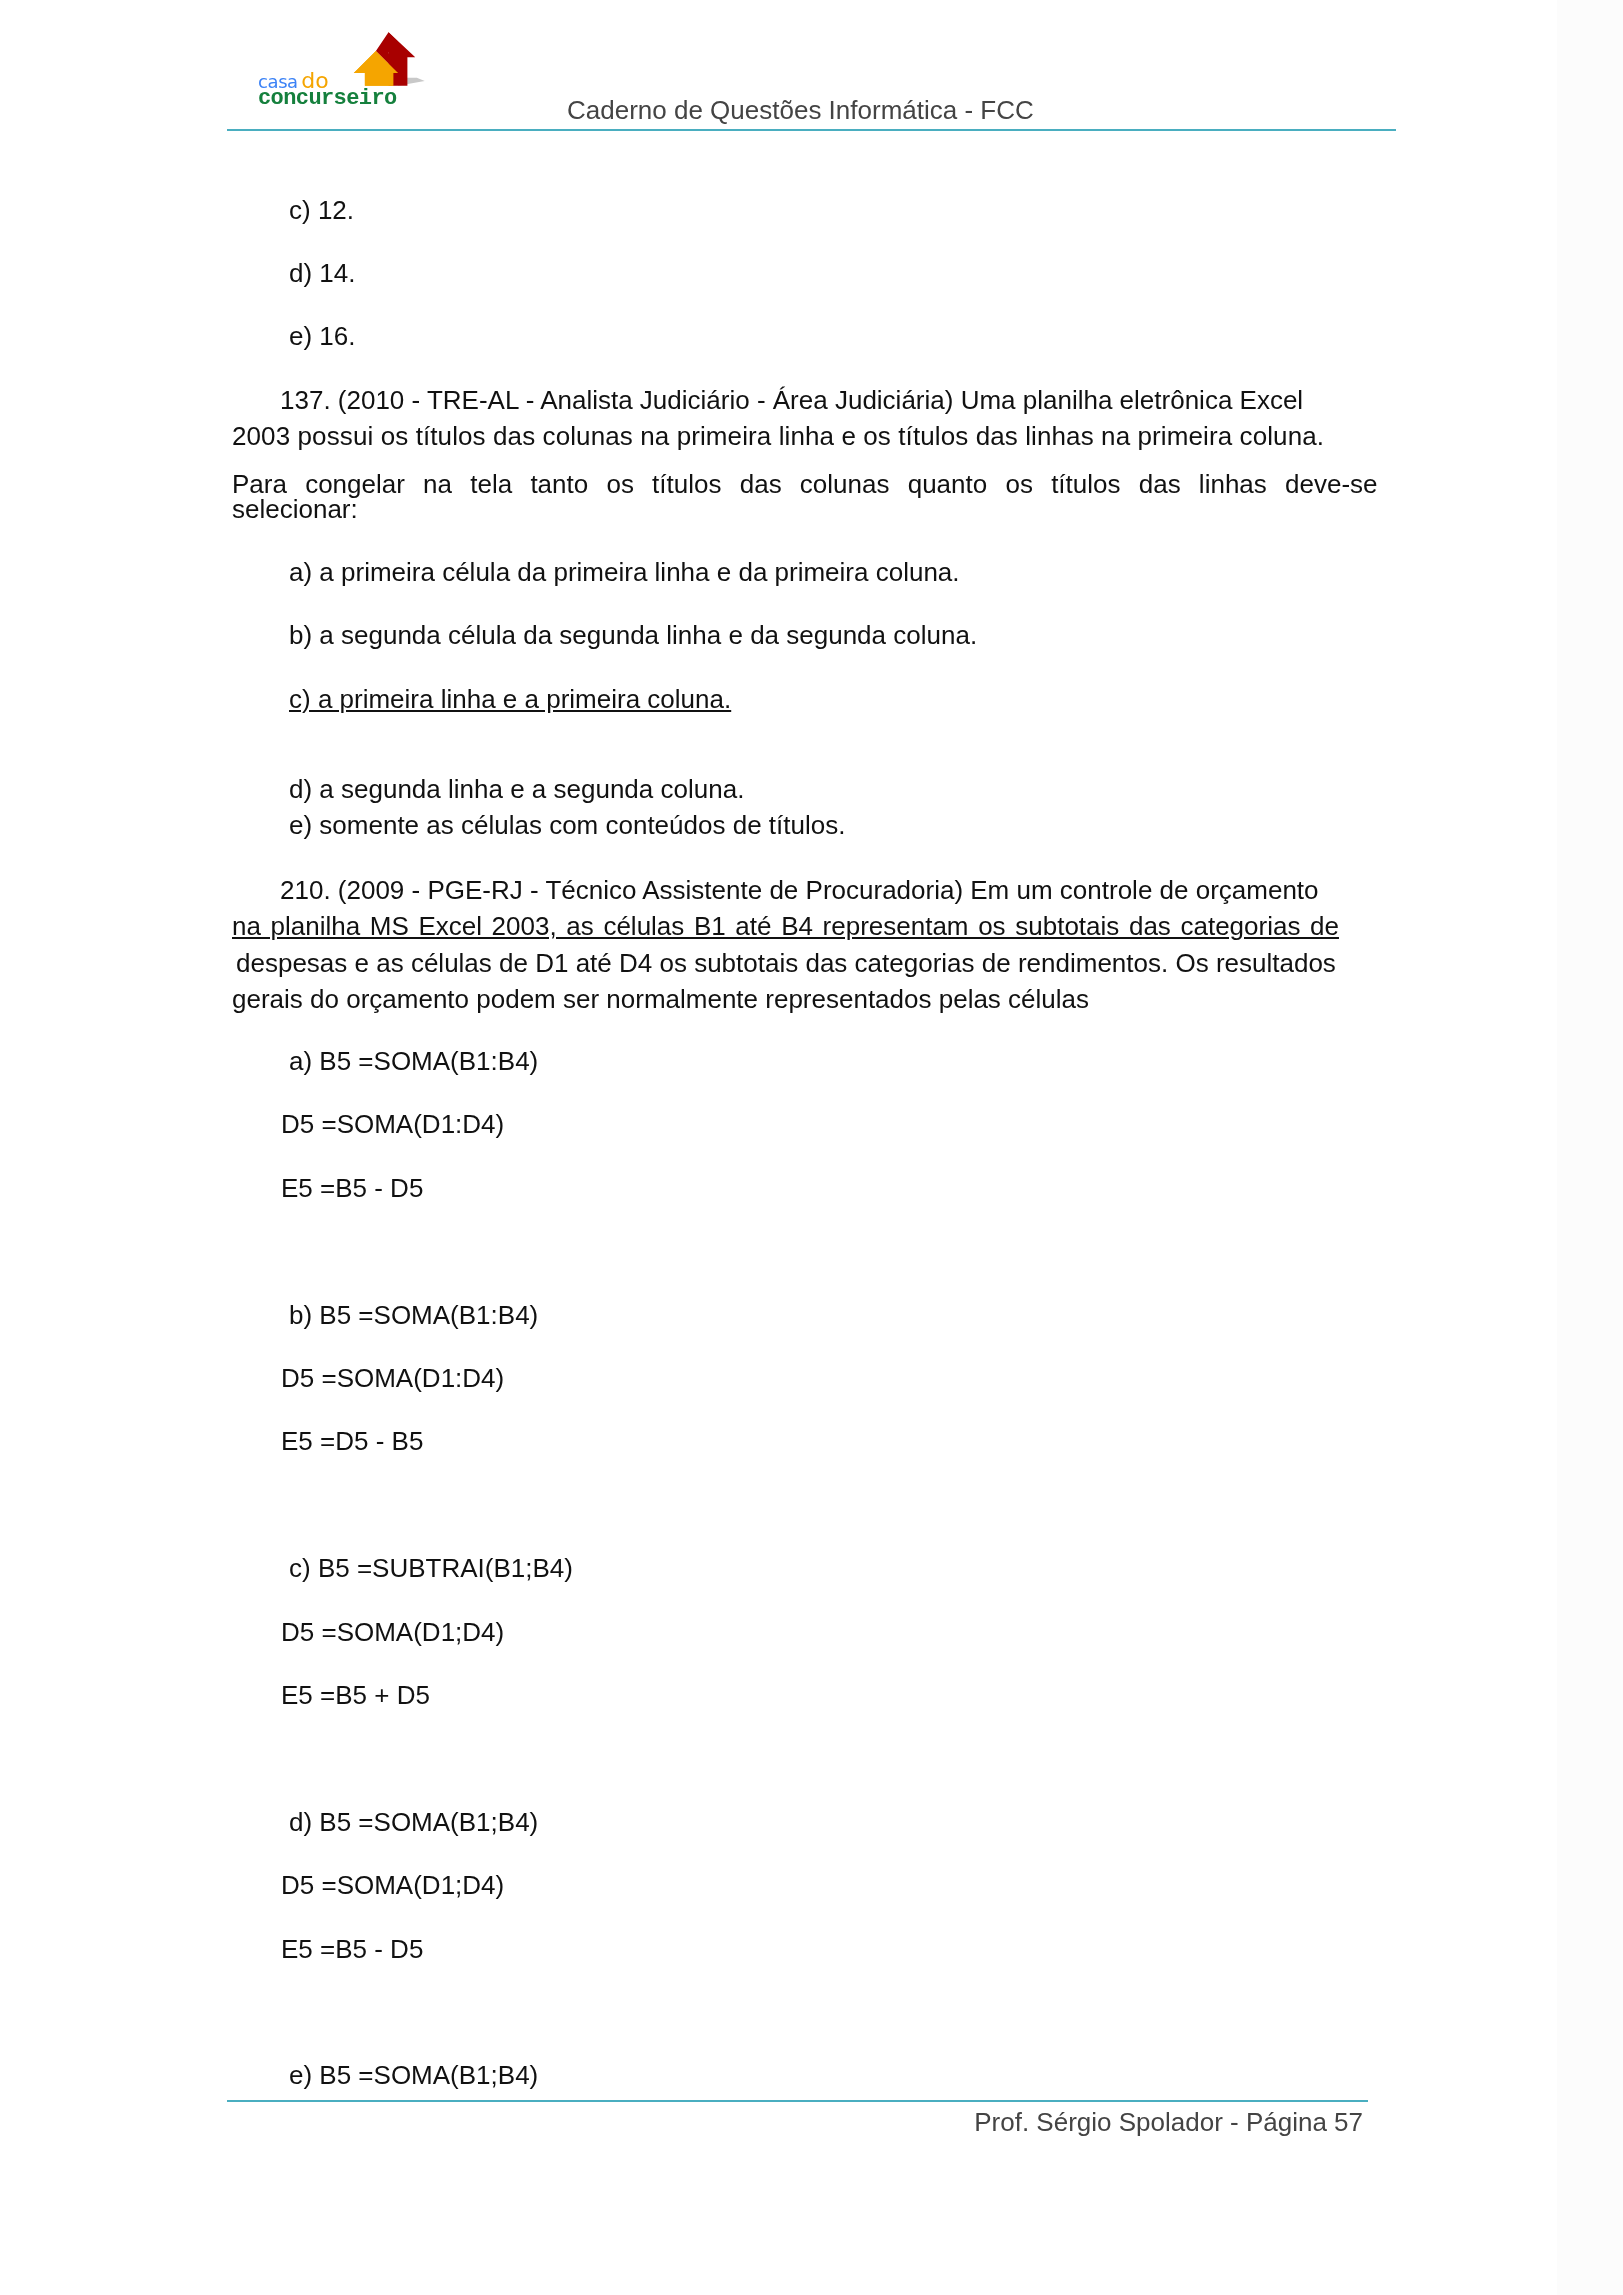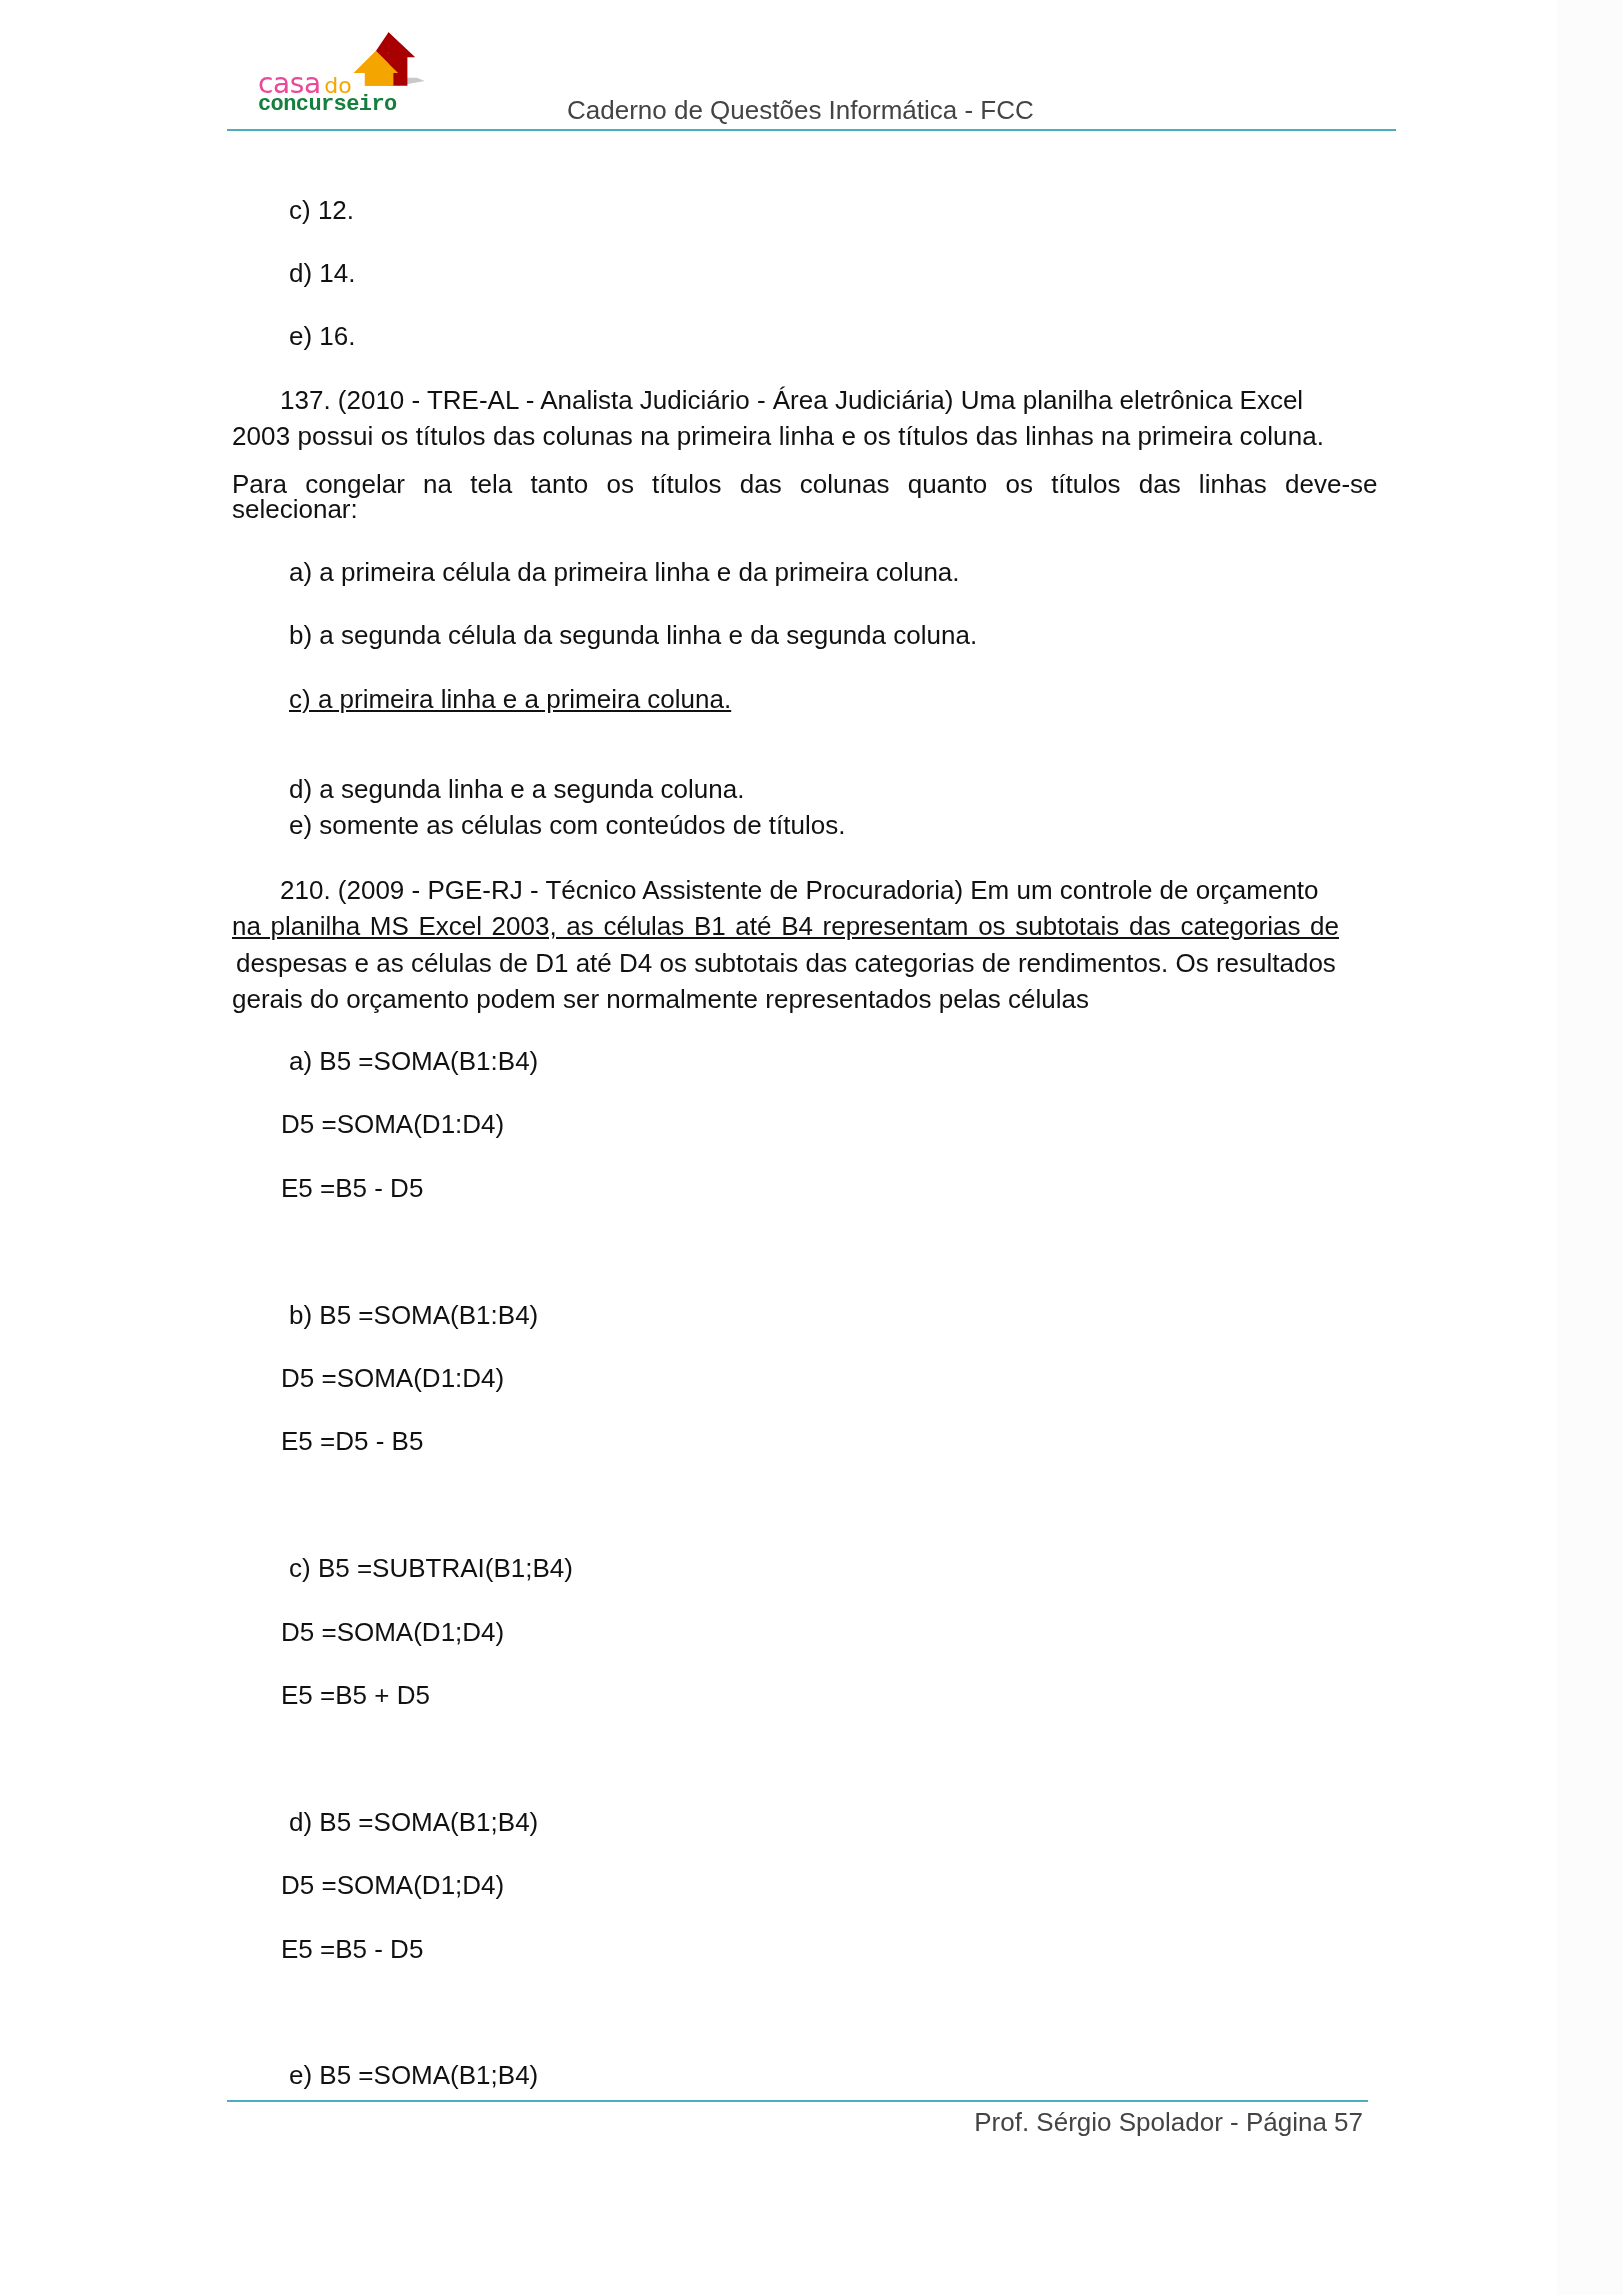--- a/index.html
+++ b/index.html
@@ -11,21 +11,21 @@
     font-family: "Liberation Sans", sans-serif;
     color: #111111;
   }
   .right-strip {
     position: absolute; left: 1557px; top: 0; width: 67px; height: 2295px;
     background: #fcfcfc;
   }
   
   .logo { position: absolute; left: 254px; top: 28.5px; width: 174px; height: 95px; }
   .logo-text { position: absolute; left: 4px; top: 41px; line-height: 1; }
-  .logo-casa { font-family: "DejaVu Sans", sans-serif; font-size: 28px; color: #ec4899; letter-spacing: -0.4px; }
+  .logo-casa { font-family: "DejaVu Sans", sans-serif; font-size: 18px; color: #3b82f6; letter-spacing: -0.4px; }
   .logo-do { font-family: "DejaVu Sans", sans-serif; font-size: 22px; color: #f5a500; }
   .logo-conc { font-family: Liberation Mono, monospace; font-size: 22px; color: #15803d; font-weight: bold; letter-spacing: -0.6px; display:block; margin-top: -3.2px; }
   .house { position: absolute; left: 95px; top: 0; }
   .header-title {
     position: absolute; left: 567px; top: 95px;
     font-size: 26px; color: #444444; white-space: nowrap;
   }
   .rule-top {
     position: absolute; left: 227px; top: 129px; width: 1169px; height: 2.4px;
     background: #4aaec0;

